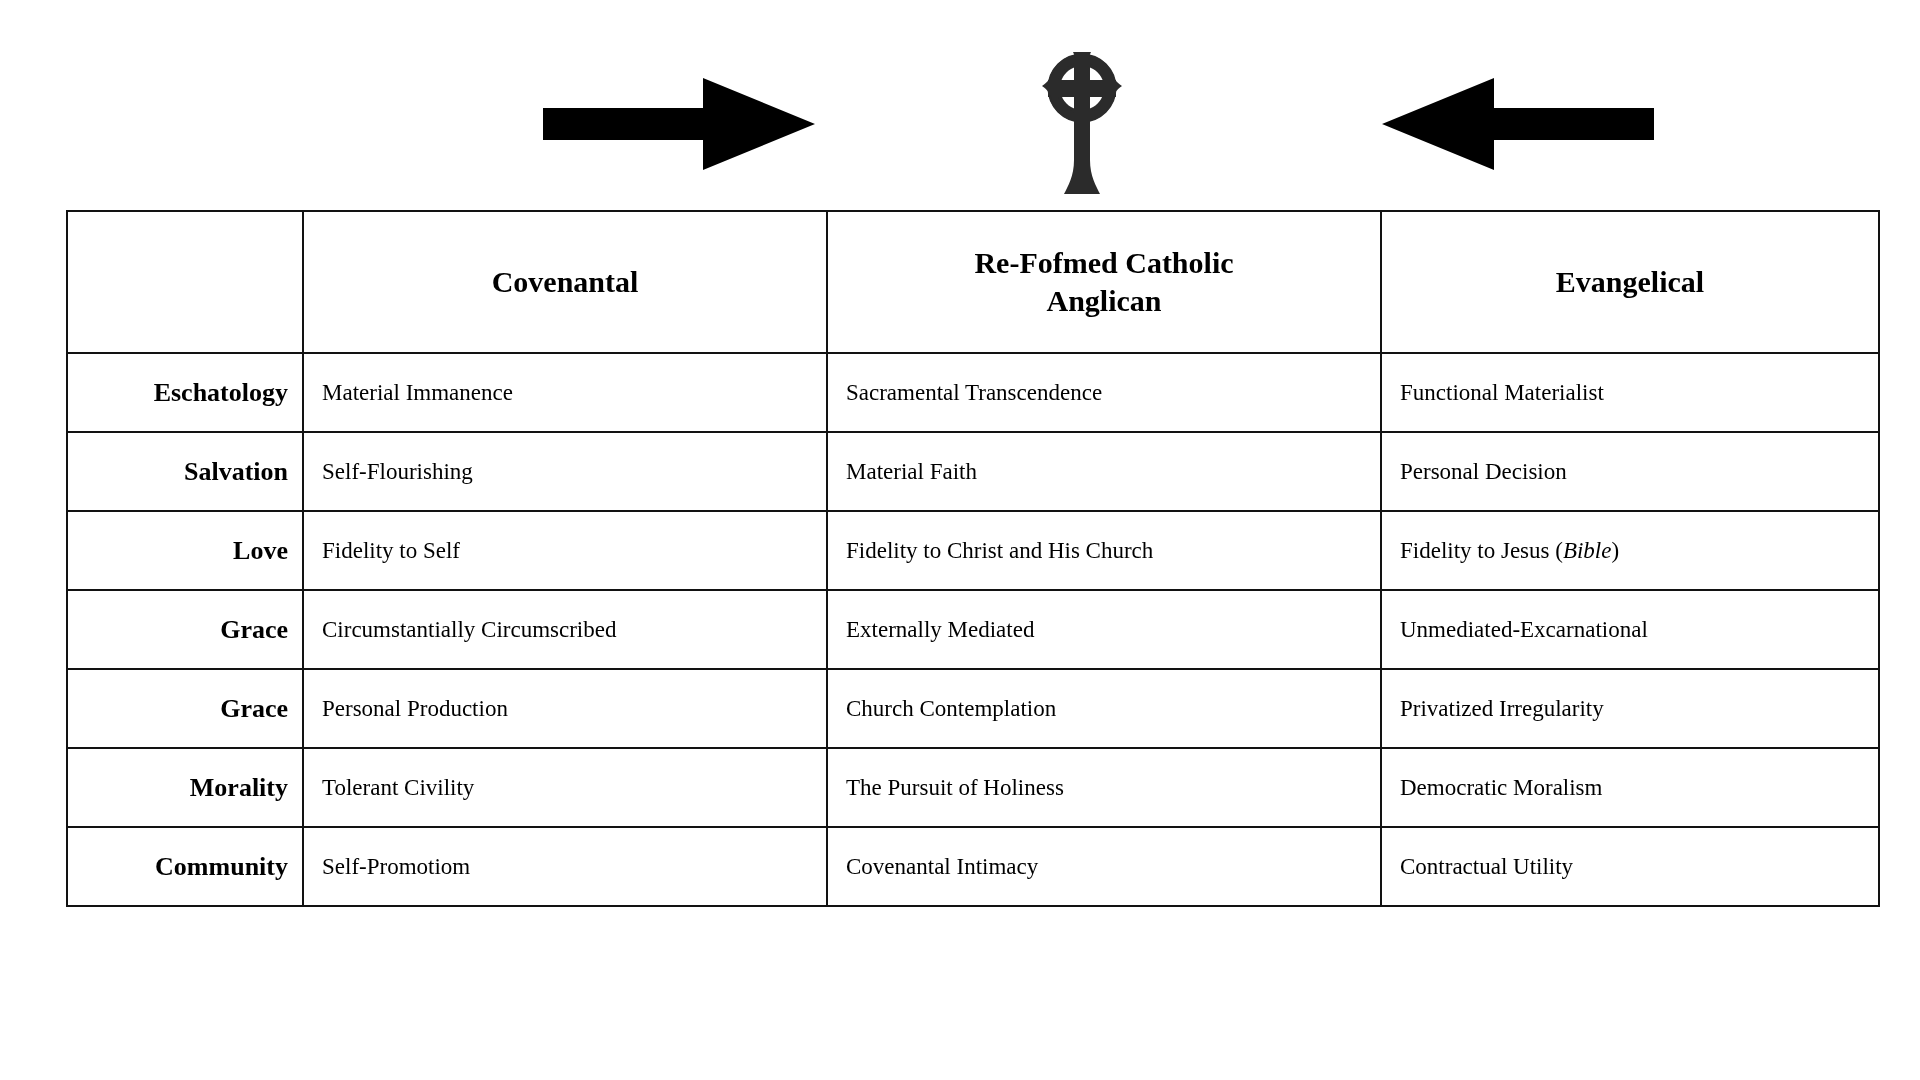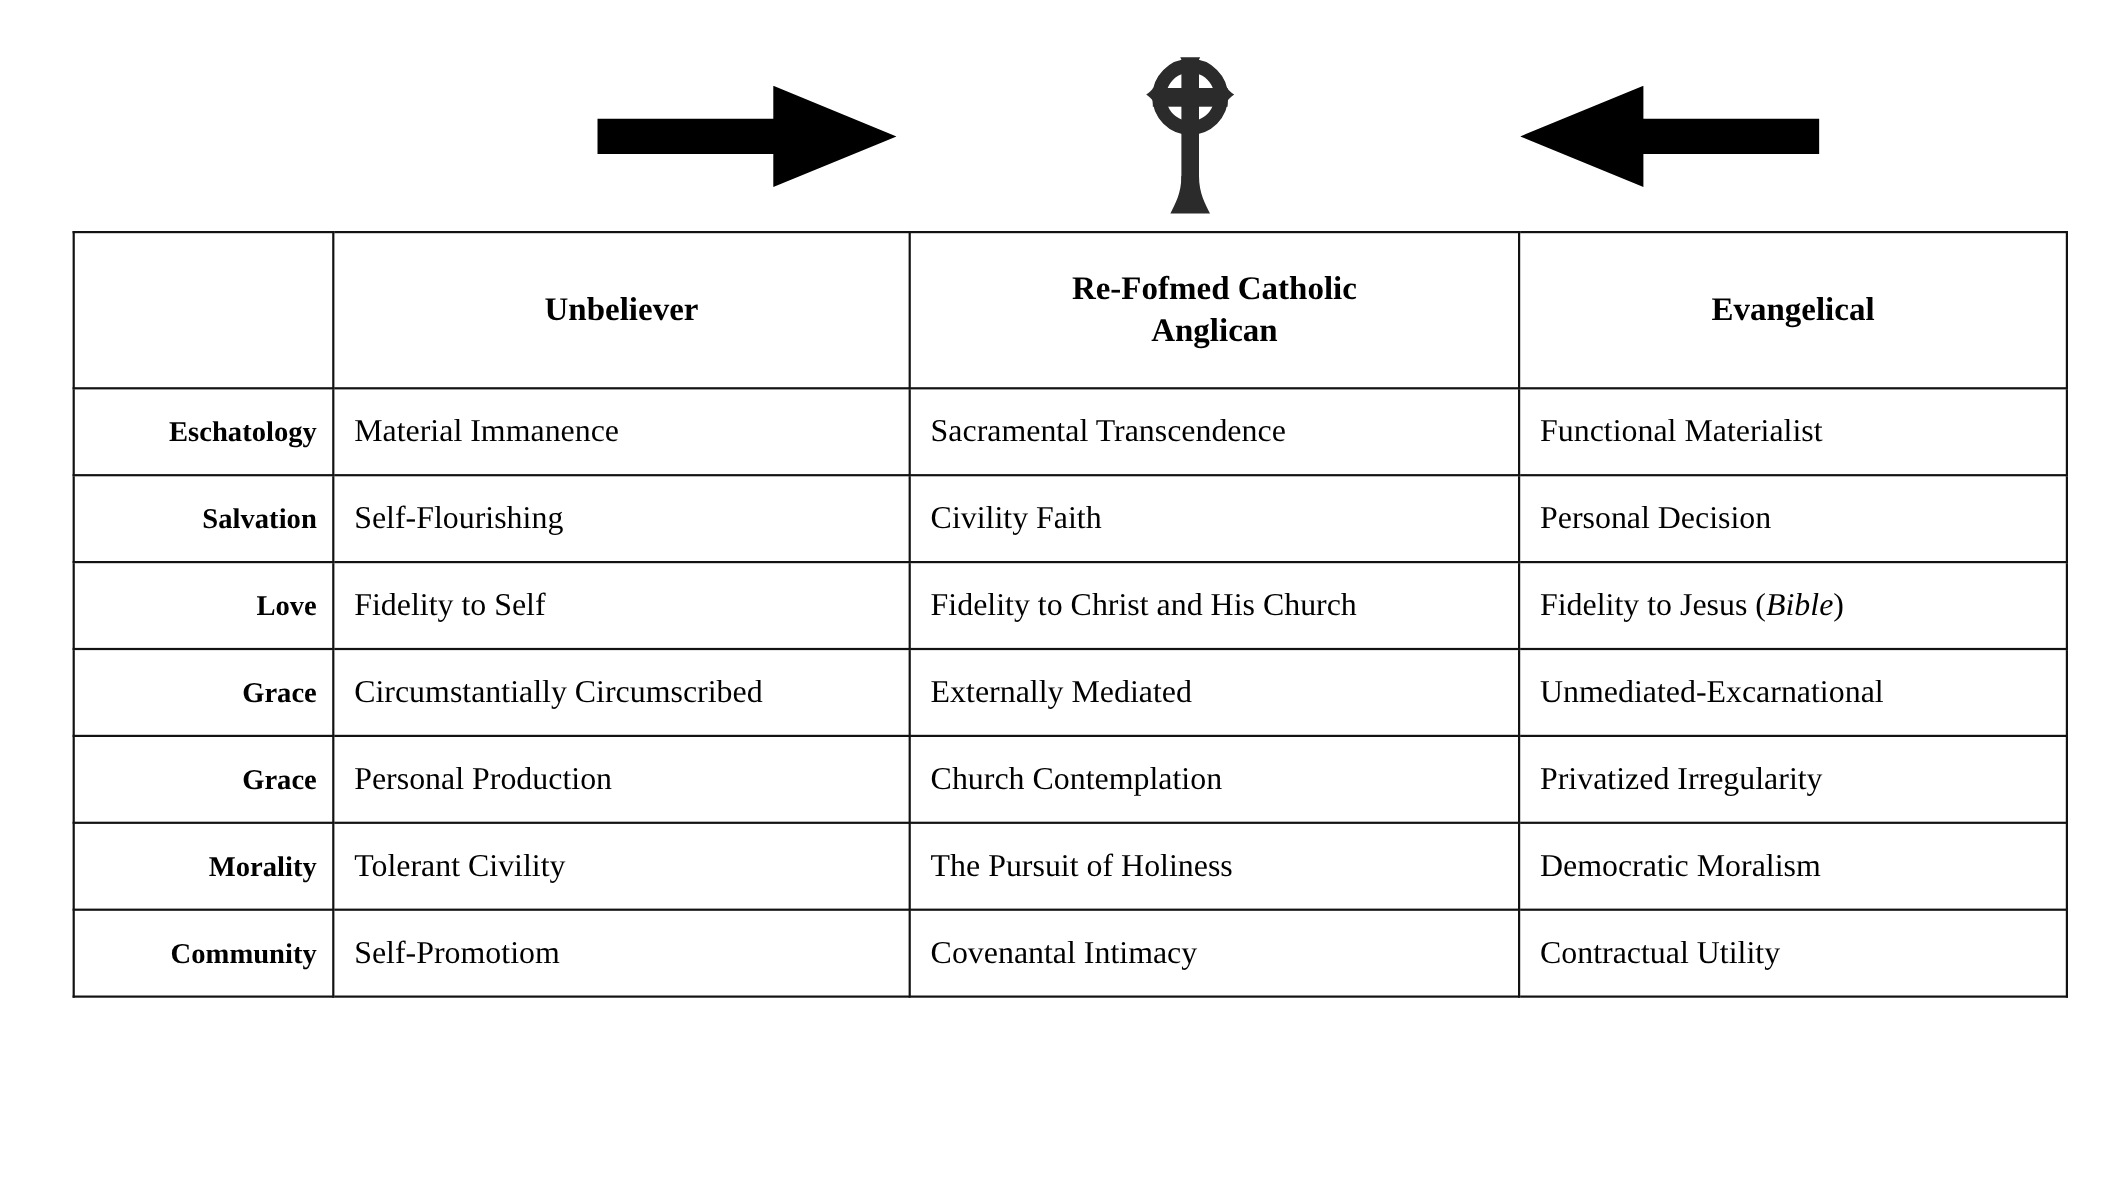--- a/index.html
+++ b/index.html
@@ -99,21 +99,21 @@
 
   td.row-label {
     font-weight: bold;
     font-size: 26px;
     text-align: right;
     padding: 4px 14px 4px 8px;
     white-space: nowrap;
   }
 
   td.cell-value {
-    font-size: 29px;
+    font-size: 23px;
     text-align: left;
     padding: 4px 8px 4px 18px;
     font-weight: normal;
   }
 
   td.cell-value .paren-italic {
     font-style: italic;
   }
 </style>
 </head>
@@ -161,21 +161,21 @@
         <col class="c-label">
         <col class="c-col1">
         <col class="c-col2">
         <col class="c-col3">
       </colgroup>
 
       <thead>
         <tr>
           <th class="corner-cell"></th>
           <th>
-            <span>Unbeliever</span>
+            <span>Covenantal</span>
           </th>
           <th>
             <span>Re-Fofmed Catholic</span><br>
             <span>Anglican</span>
           </th>
           <th>
             <span>Evangelical</span>
           </th>
         </tr>
       </thead>
@@ -186,21 +186,21 @@
           <td class="row-label">Eschatology</td>
           <td class="cell-value">Material Immanence</td>
           <td class="cell-value">Sacramental Transcendence</td>
           <td class="cell-value">Functional Materialist</td>
         </tr>
 
 
         <tr>
           <td class="row-label">Salvation</td>
           <td class="cell-value">Self-Flourishing</td>
-          <td class="cell-value">Civility Faith</td>
+          <td class="cell-value">Material Faith</td>
           <td class="cell-value">Personal Decision</td>
         </tr>
 
         <tr>
           <td class="row-label">Love</td>
           <td class="cell-value">Fidelity to Self</td>
           <td class="cell-value">Fidelity to Christ and His Church</td>
           <td class="cell-value"><span>Fidelity to Jesus (</span><span class="paren-italic">Bible</span><span>)</span></td>
         </tr>
 

